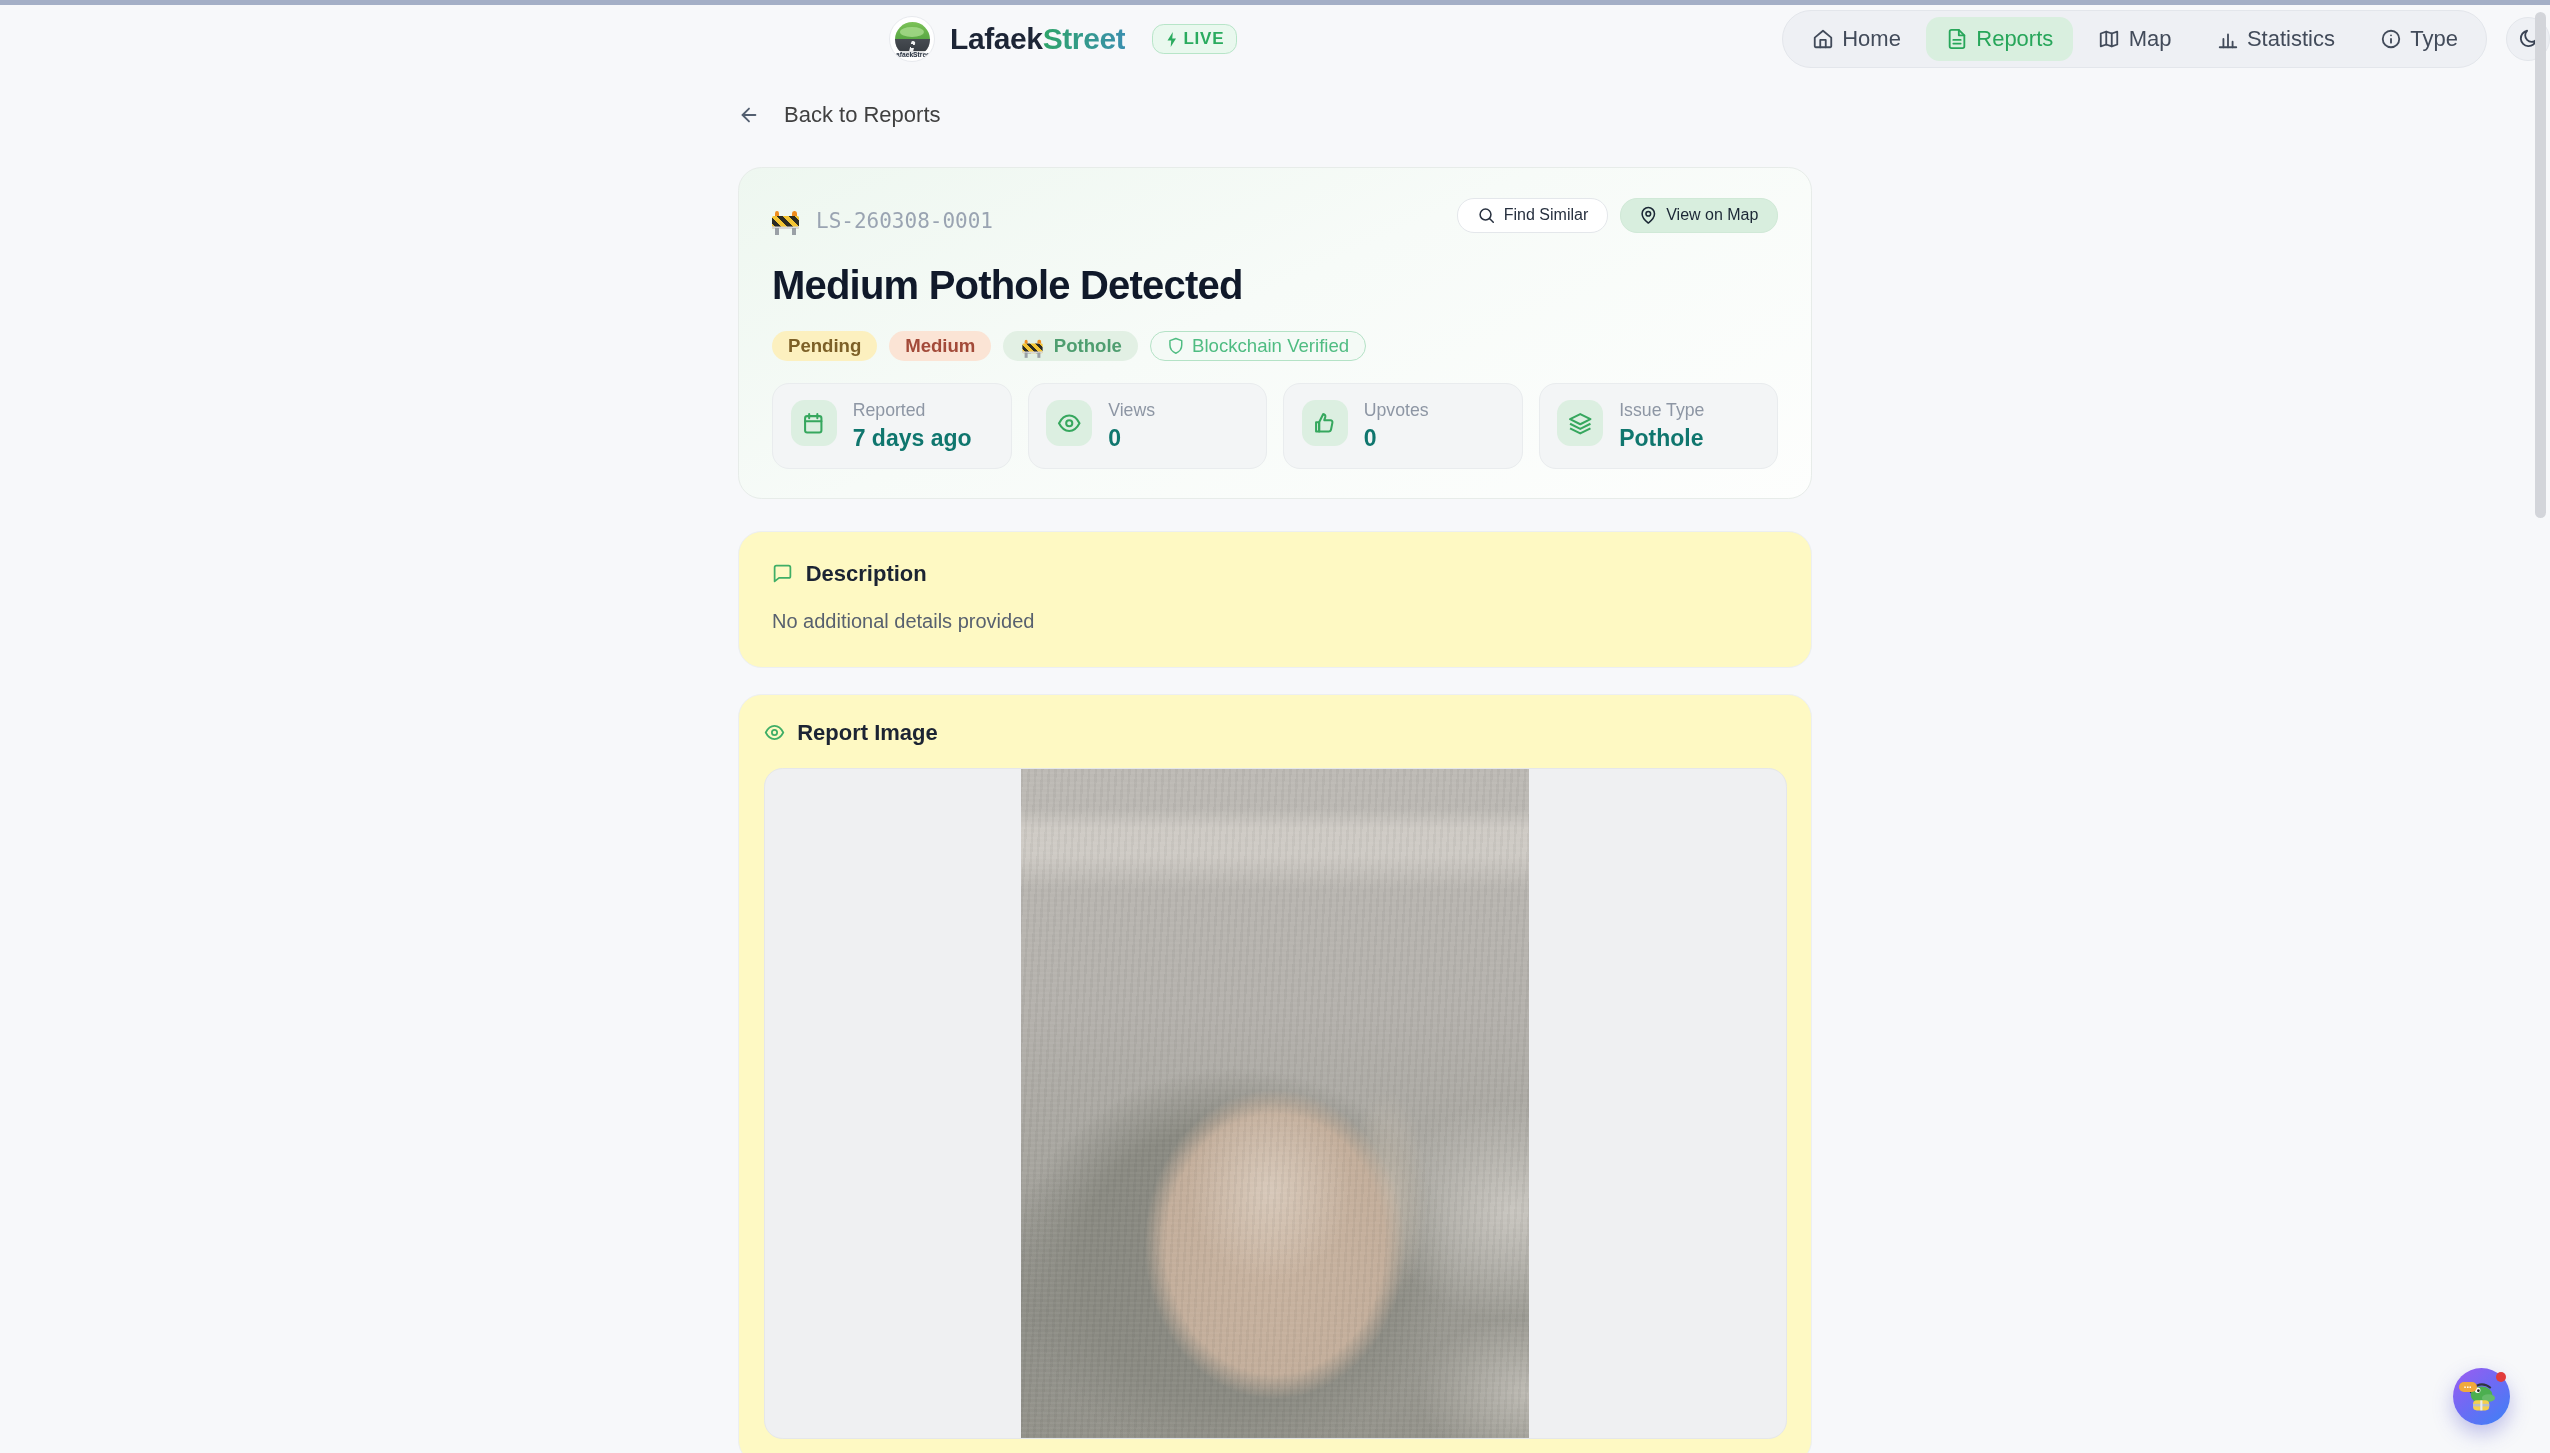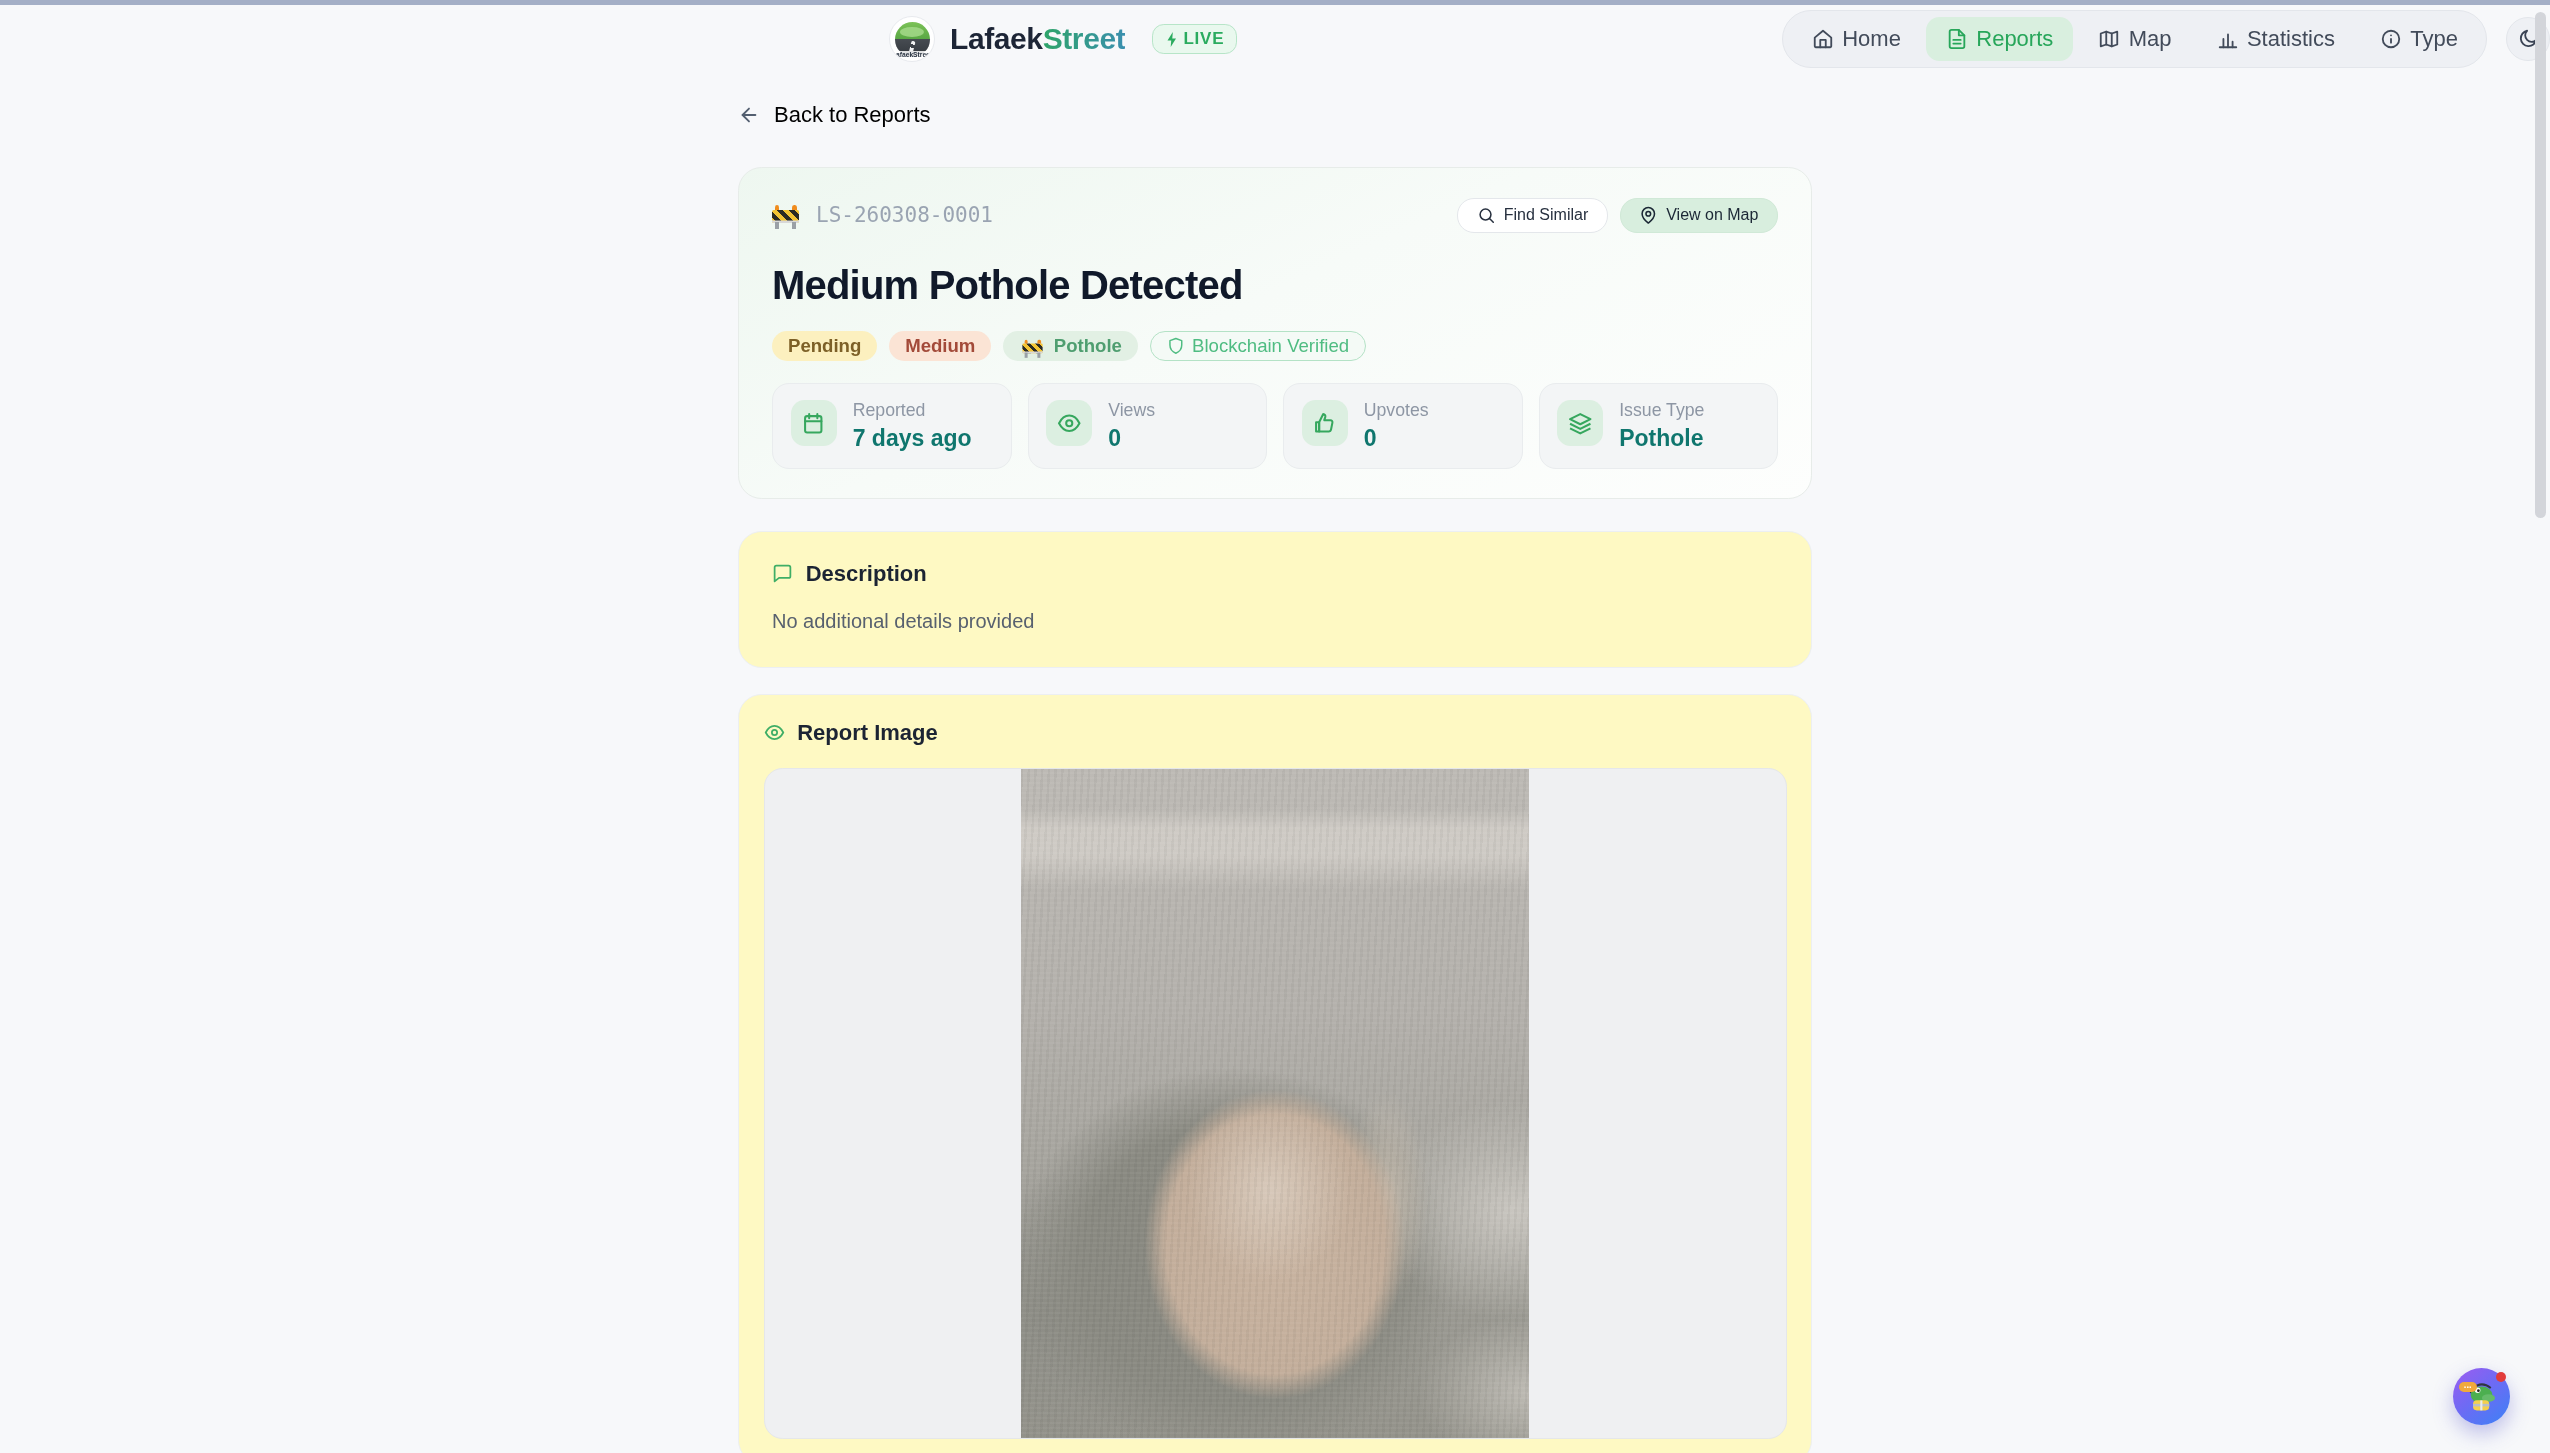--- a/index.html
+++ b/index.html
@@ -70,34 +70,34 @@
   .theme-btn {
     width:44px; height:44px; border-radius:50%; background:#eef0f4;
     border:0.8px solid #e3e6eb; display:flex; align-items:center; justify-content:center;
     cursor:pointer;
   }
   .theme-btn svg { width:22px; height:22px; stroke:#3a4354; }
 
   
   main { width:1074px; margin:0 auto; }
   .back-link {
-    display:inline-flex; align-items:center; gap:14px; margin:18.6px 0 0 -5px;
-    font-size:22px; color:#000000; cursor:pointer; padding:5px;
+    display:inline-flex; align-items:center; gap:24px; margin:18.6px 0 0 -5px;
+    font-size:22px; color:#404040; cursor:pointer; padding:5px;
   }
   .back-link svg { width:22px; height:22px; stroke:#535f70; }
 
   .card { border-radius:23.6px; border:0.8px solid #eceff2; background:#fef9c3; }
 
   
   .hero {
     margin-top:34px; padding:30px 33px 29px;
     background:linear-gradient(155deg,#eef7f0 0%, #f7fbf8 45%, #fdfefd 100%);
     border:0.8px solid #e7ece9;
   }
-  .hero-top { display:flex; align-items:center; justify-content:space-between;gap:16px; }
+  .hero-top { display:flex; align-items:flex-end; justify-content:space-between;gap:16px; }
   .id-group { display:flex; align-items:center; gap:17px; }
   .report-id { font-family:"DejaVu Sans Mono", monospace; font-size:21px; color:#9aa4b2; }
   .hero-actions { display:flex; align-items:center; gap:11.8px; }
   .btn {
     display:flex; align-items:center; gap:8.4px; height:35px; padding:0 18.6px;
     border-radius:17px; font-size:16px; cursor:pointer; white-space:nowrap;
   }
   .btn svg { width:18.6px; height:18.6px; }
   .btn-outline { background:#ffffff; border:1.7px solid #e4e7eb; color:#27303f; }
   .btn-outline svg { stroke:#27303f; }

